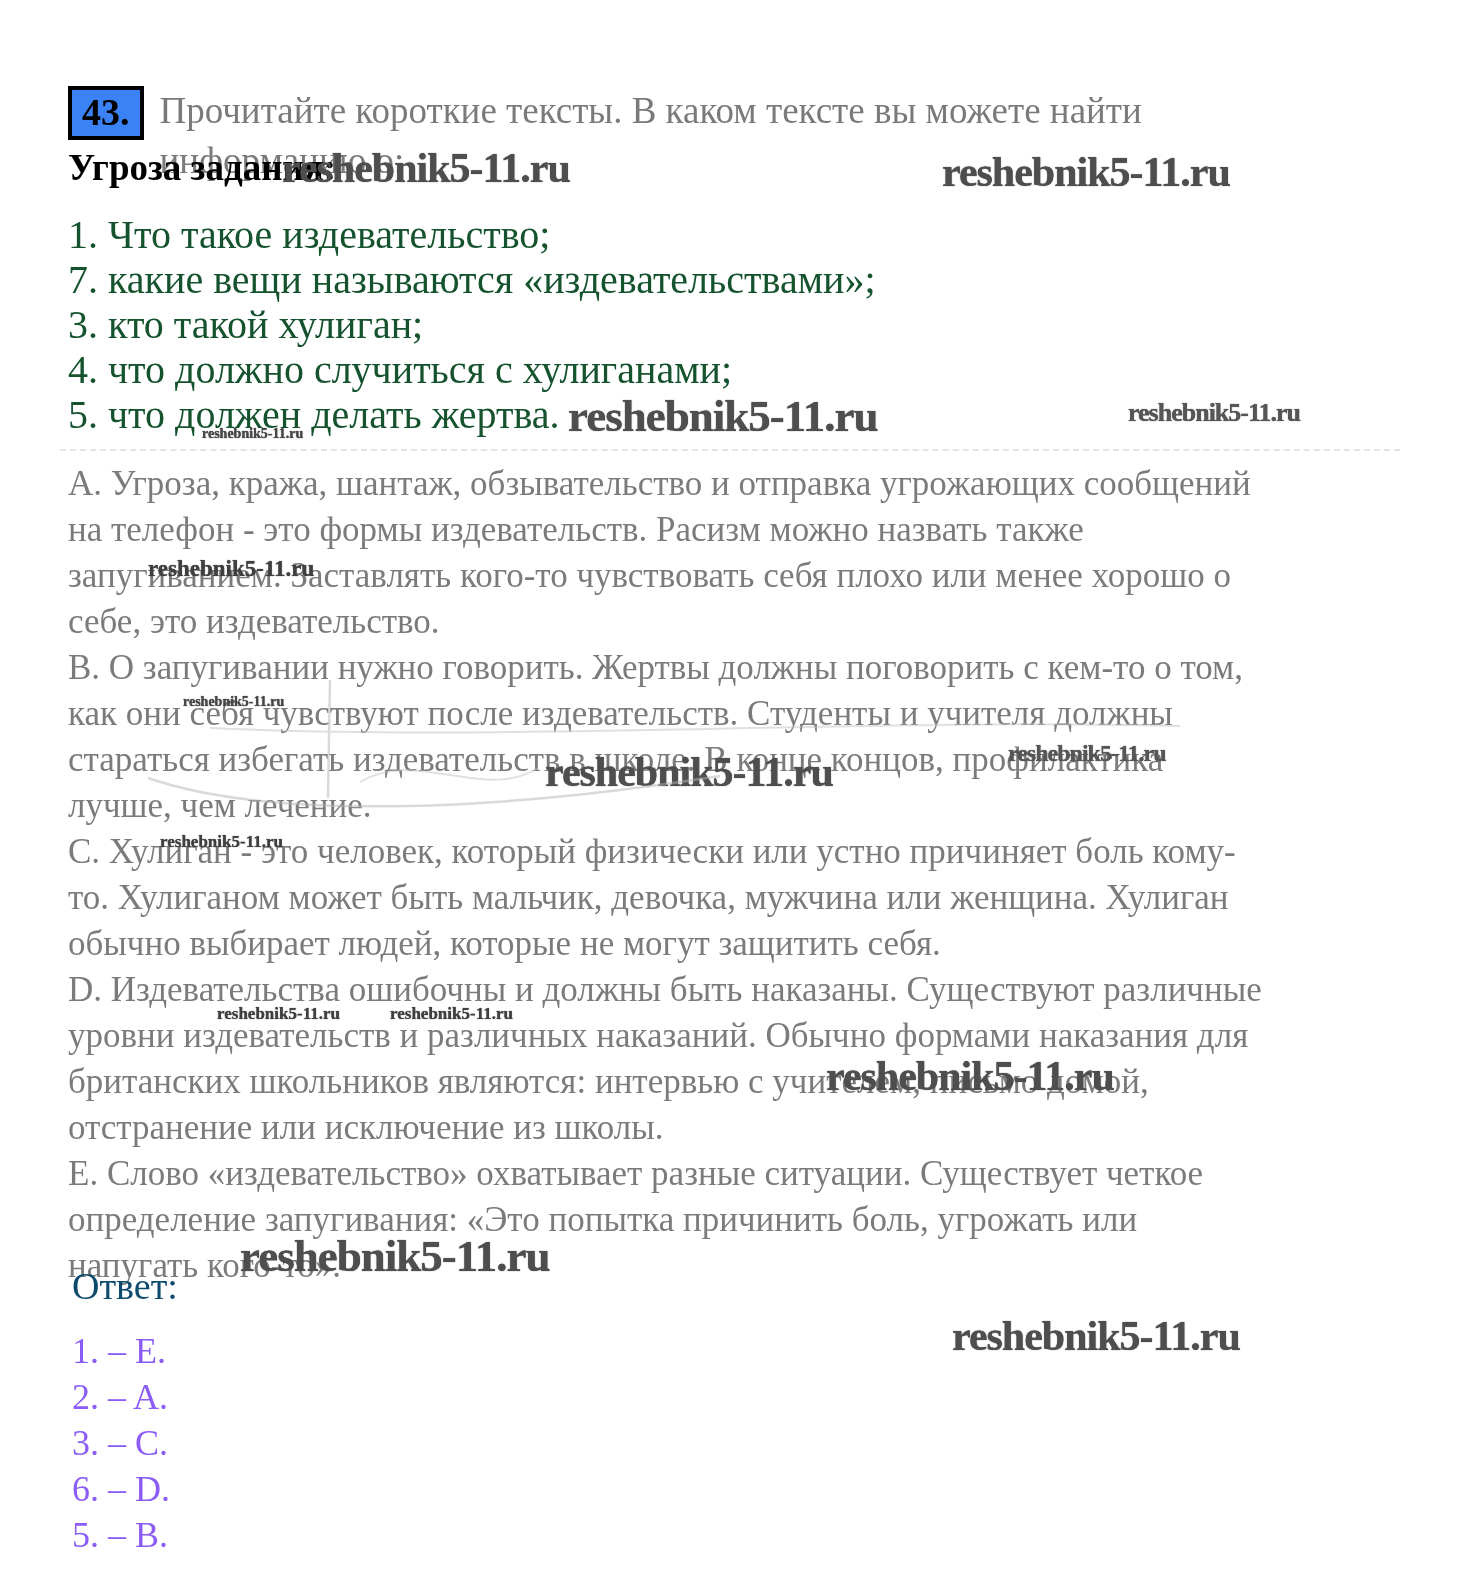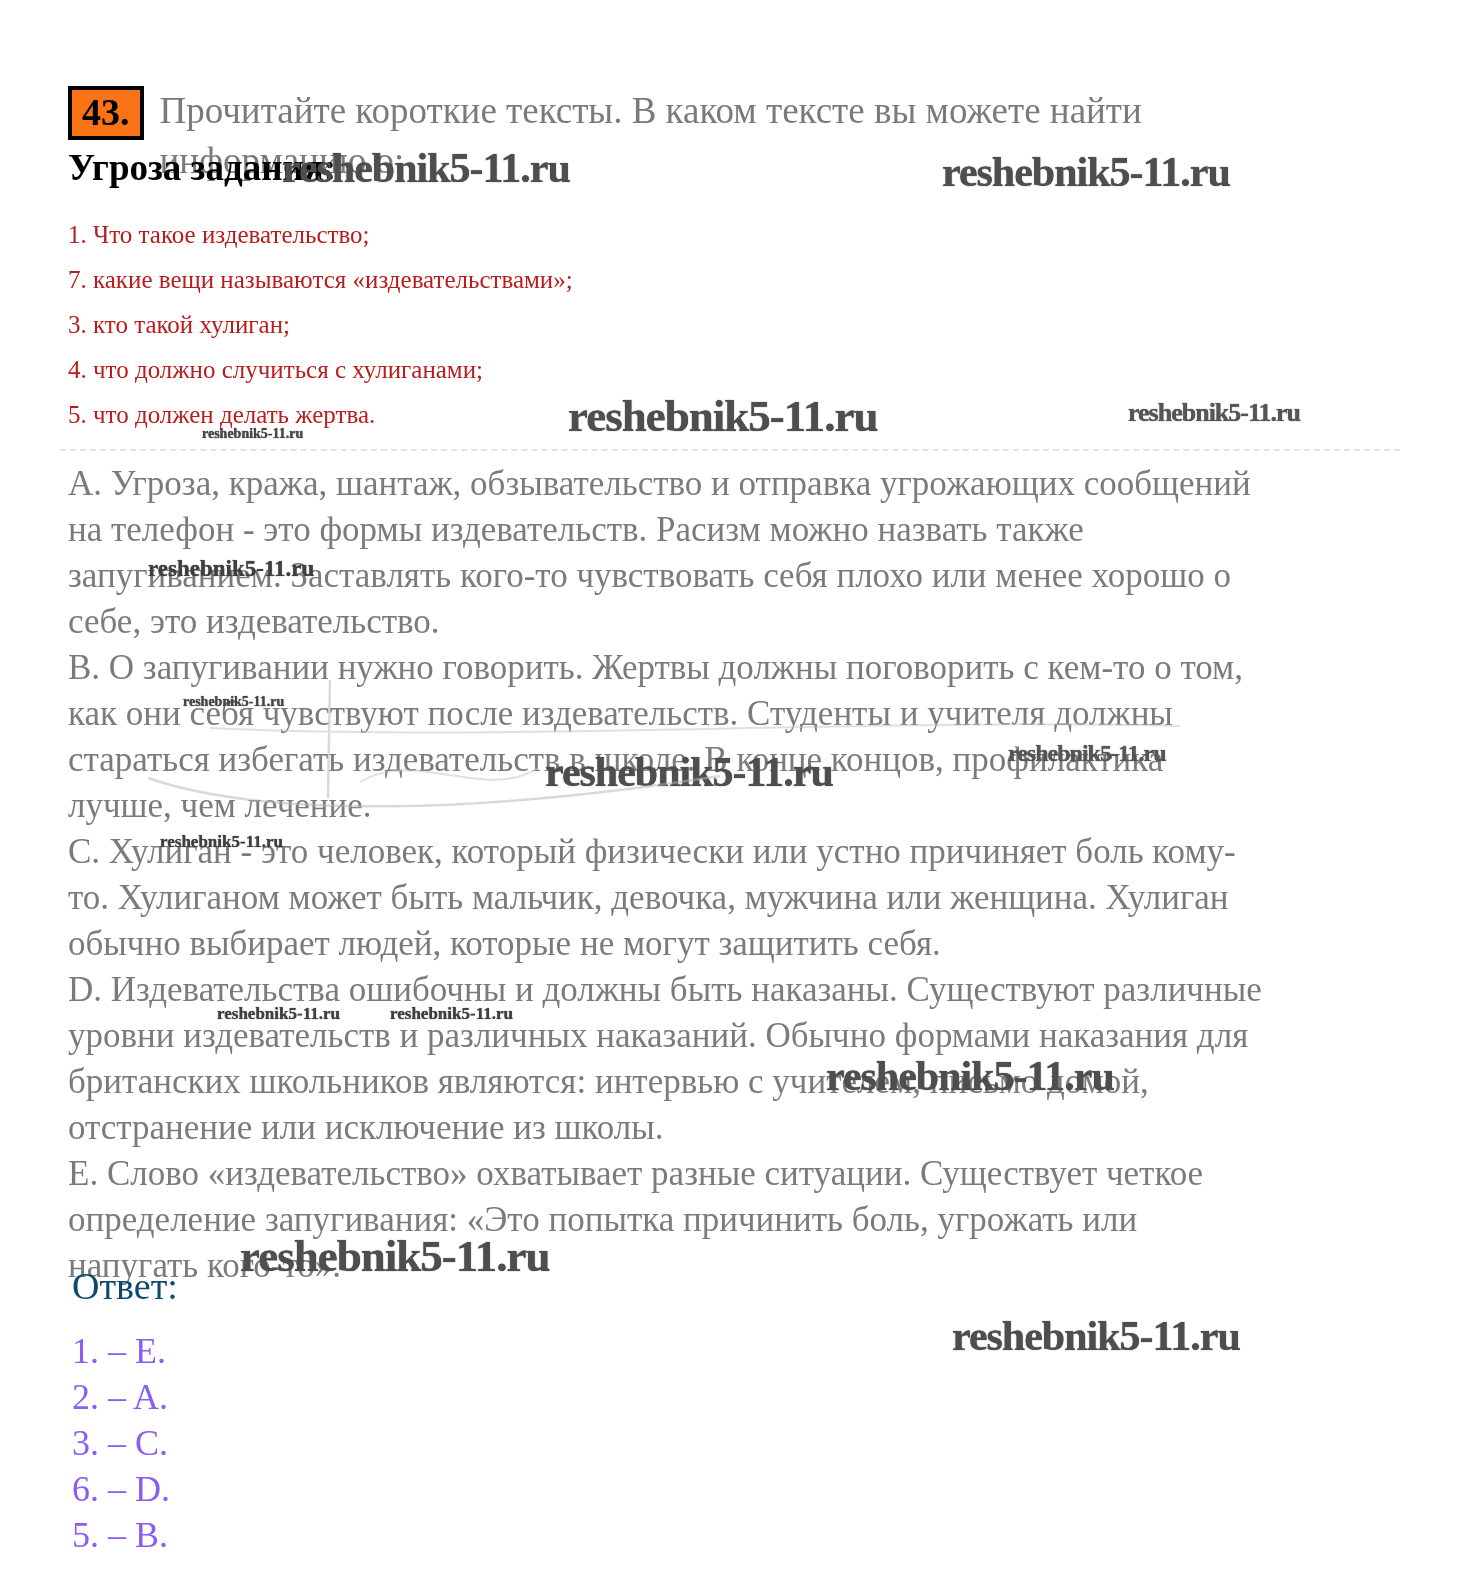--- a/index.html
+++ b/index.html
@@ -28,41 +28,41 @@
   }
   .task-number {
     float: left;
     border: 4px solid #000000;
     color: #000000;
     font-weight: bold;
     font-size: 38px;
     line-height: 42px;
     padding: 1px 10px 3px 10px;
     margin-right: 16px;
-    background: #f97316;
+    background: #3b82f6;
   }
   .translation-row {
     position: absolute;
     left: 68px;
     top: 146px;
   }
   .translation-label {
     color: #000000;
     font-weight: bold;
     font-size: 37px;
     line-height: 44px;
   }
   
   .questions {
     position: absolute;
     left: 68px;
     top: 212px;
     width: 1370px;
-    color: #b91c1c;
-    font-size: 25px;
+    color: #14532d;
+    font-size: 40px;
     line-height: 45px;
   }
   .paragraphs {
     position: absolute;
     left: 68px;
     top: 461px;
     width: 1380px;
     color: #7b7b7b;
     font-size: 35px;
     line-height: 46px;

